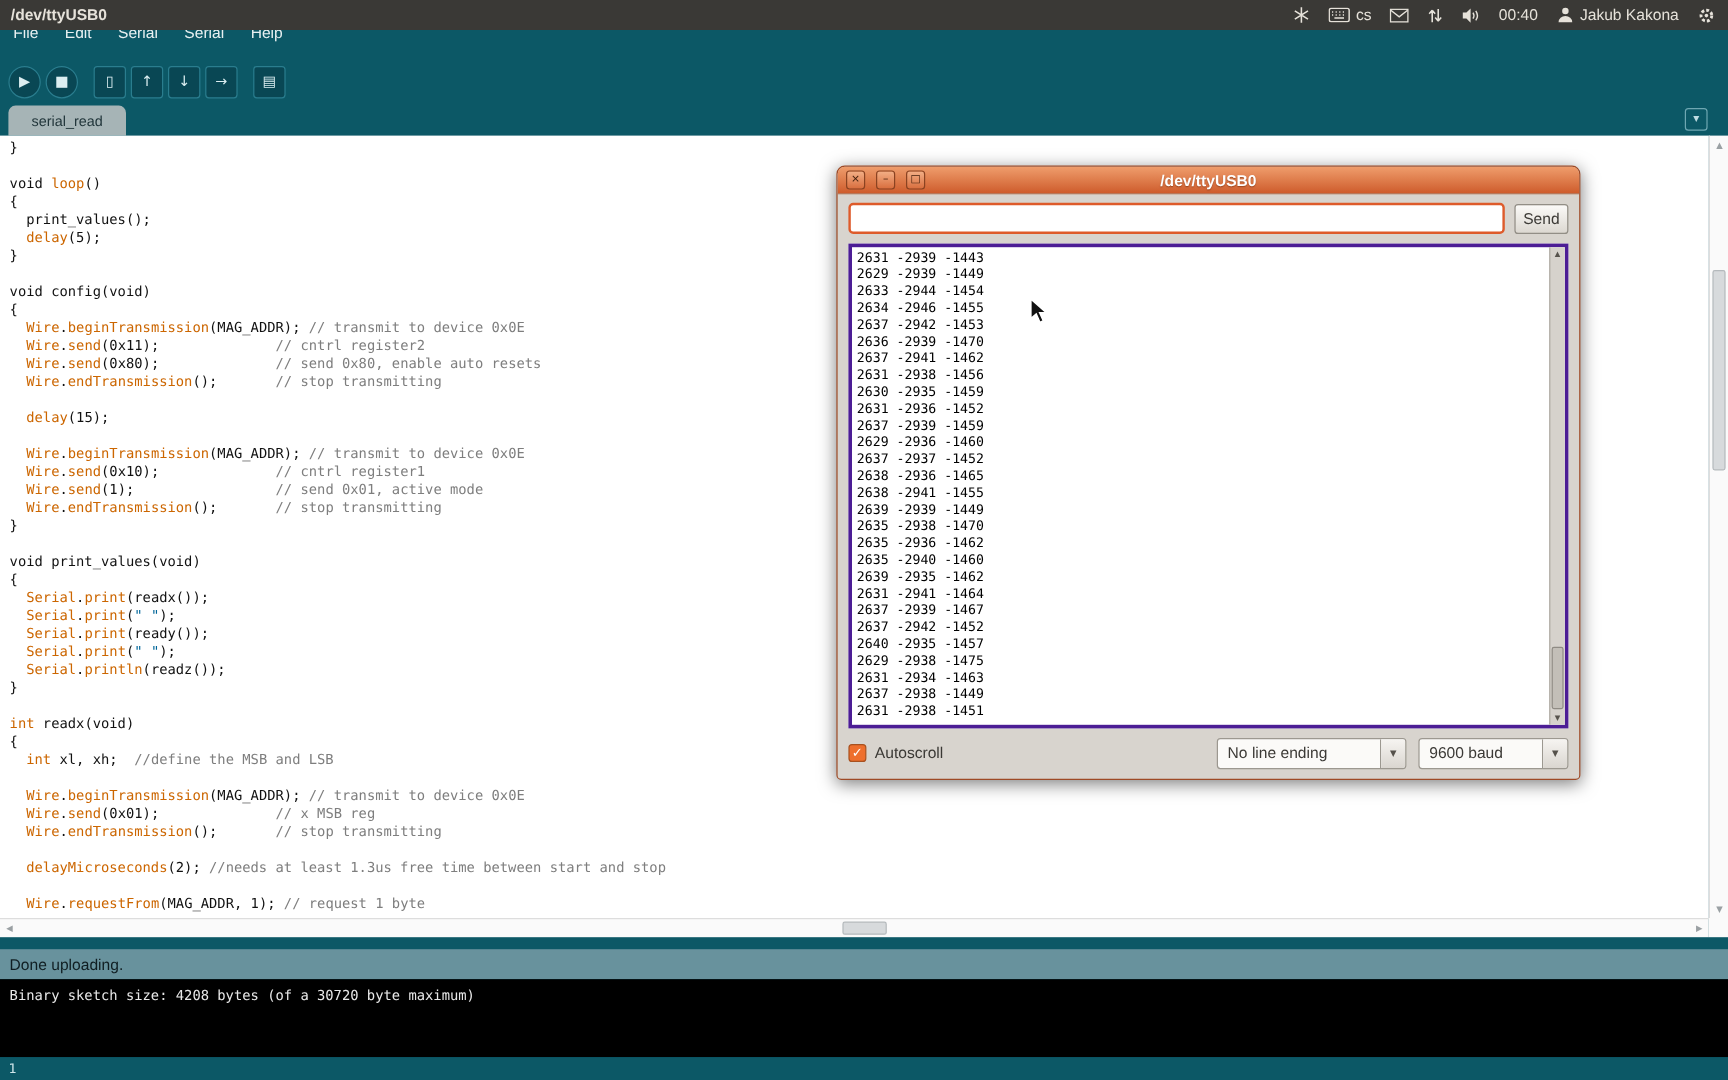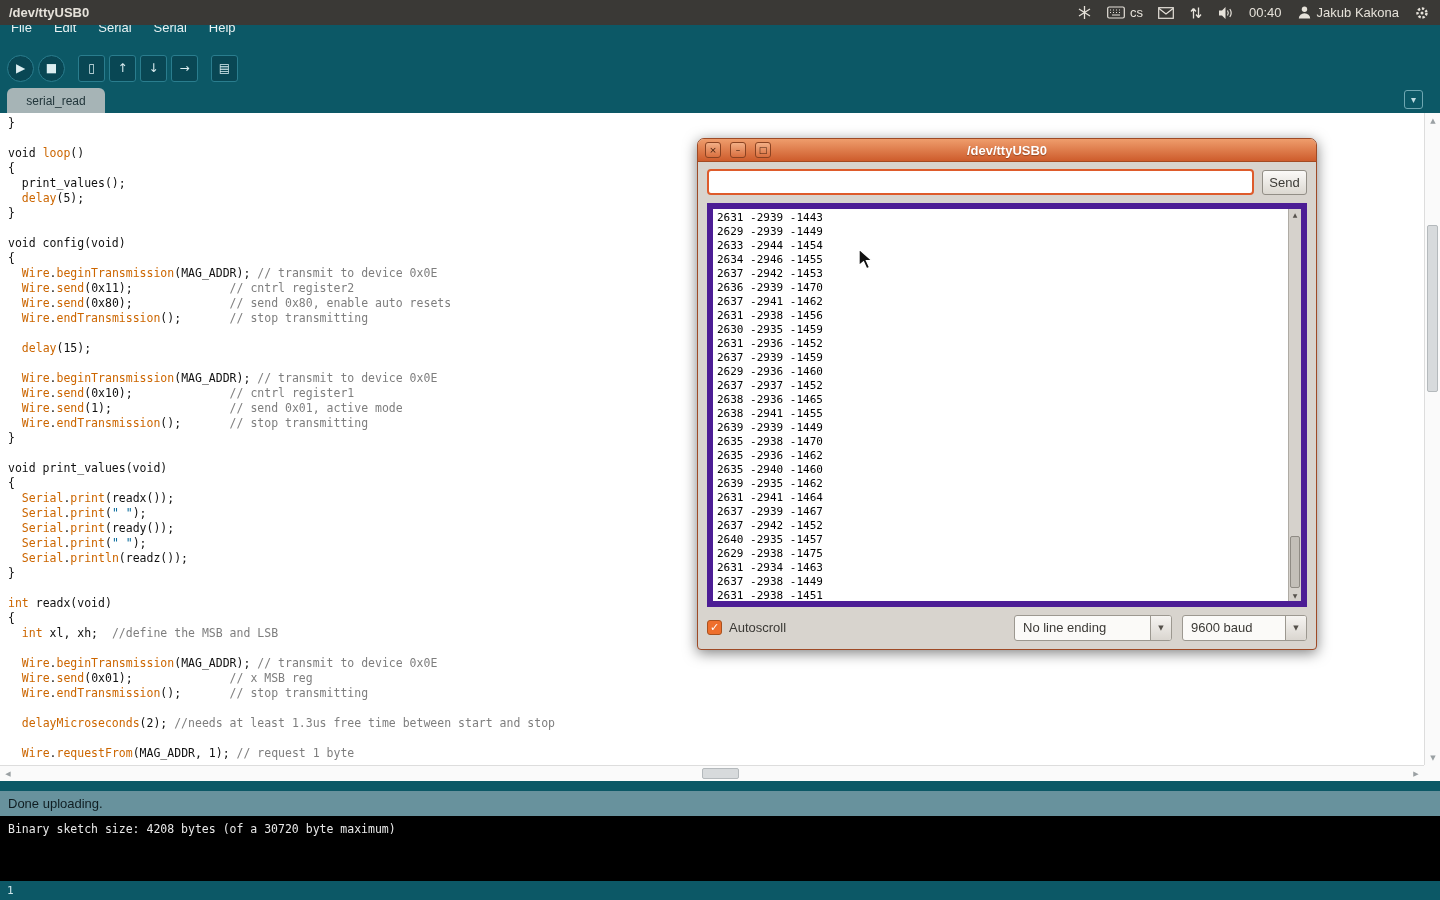--- a/index.html
+++ b/index.html
@@ -59,21 +59,21 @@
 
   
   .sm-window{position:absolute;left:697px;top:138px;width:620px;height:512px;background:#D8D4CE;border:1px solid #9E4A26;border-radius:7px 7px 4px 4px;box-shadow:0 3px 14px rgba(0,0,0,.5);z-index:50}
   .sm-titlebar{position:absolute;top:0;left:0;width:100%;height:23px;background:linear-gradient(#EF9D6C,#CE5C2C);border-radius:6px 6px 0 0;border-bottom:1px solid #A34A22}
   .sm-title{position:absolute;left:0;right:0;top:0;height:23px;text-align:center;line-height:23px;color:#FFF;font-weight:bold;font-size:13px;text-shadow:0 1px 1px rgba(90,30,0,.5)}
   .sm-winbtns{position:absolute;left:7px;top:3px;display:flex;gap:9px;z-index:2}
   .sm-btn{width:16px;height:16px;border:1px solid #8A4322;border-radius:3px;background:linear-gradient(#F2AE85,#D96F3F);color:#3F1D0B;font-size:9px;display:flex;align-items:center;justify-content:center;font-family:"DejaVu Sans",sans-serif}
   .sm-input-row{position:absolute;top:30px;left:9px;right:9px;height:26px;display:flex;align-items:center}
   .sm-input{flex:1;height:26px;border:2px solid #DE5B2B;border-radius:4px;background:#FFF;outline:none;font-size:13px;padding:0 6px;font-family:"Liberation Sans",sans-serif}
   .sm-send{width:45px;height:25px;margin-left:8px;border:1px solid #928E86;border-radius:3px;background:linear-gradient(#FBFAF8,#DCD8D1);font-size:13px;color:#3C3A36;font-family:"Liberation Sans",sans-serif}
-  .sm-output-wrap{position:absolute;top:64px;left:9px;right:9px;bottom:42px;background:#FFF;border:6px solid #4c1d95}
+  .sm-output-wrap{position:absolute;top:64px;left:9px;right:9px;bottom:42px;background:#FFF;border:3px solid #4c1d95}
   .sm-output{position:absolute;top:0;bottom:0;left:0;right:13px;overflow:hidden;font-family:"DejaVu Sans Mono",monospace;font-size:11px;line-height:14px;color:#000;padding:2px 0 0 4px;white-space:pre}
   .sm-scrollbar{position:absolute;top:0;right:0;bottom:0;width:13px;background:#D6D2CC;border-left:1px solid #AFABA4}
   .sm-sarrow{position:absolute;left:0;width:12px;height:11px;font-size:6px;color:#57534D;display:flex;align-items:center;justify-content:center;font-family:"DejaVu Sans",sans-serif}
   .sm-sarrow.top{top:0}
   .sm-sarrow.bottom{bottom:0}
   .sm-sthumb{position:absolute;left:1px;bottom:13px;width:10px;height:52px;background:#C3BFB8;border:1px solid #8F8B84;border-radius:2px}
   .sm-bottom{position:absolute;left:9px;right:9px;bottom:8px;height:27px;display:flex;align-items:center}
   .sm-check{width:15px;height:15px;border:1px solid #B0B0AC;border-radius:3px;background:#FFF;color:#FFF;font-size:11px;font-weight:bold;display:flex;align-items:center;justify-content:center}
   .sm-check.checked{background:#EE6F2D;border-color:#A8511F}
   .sm-check .checkmark{line-height:1;font-family:"DejaVu Sans",sans-serif}

